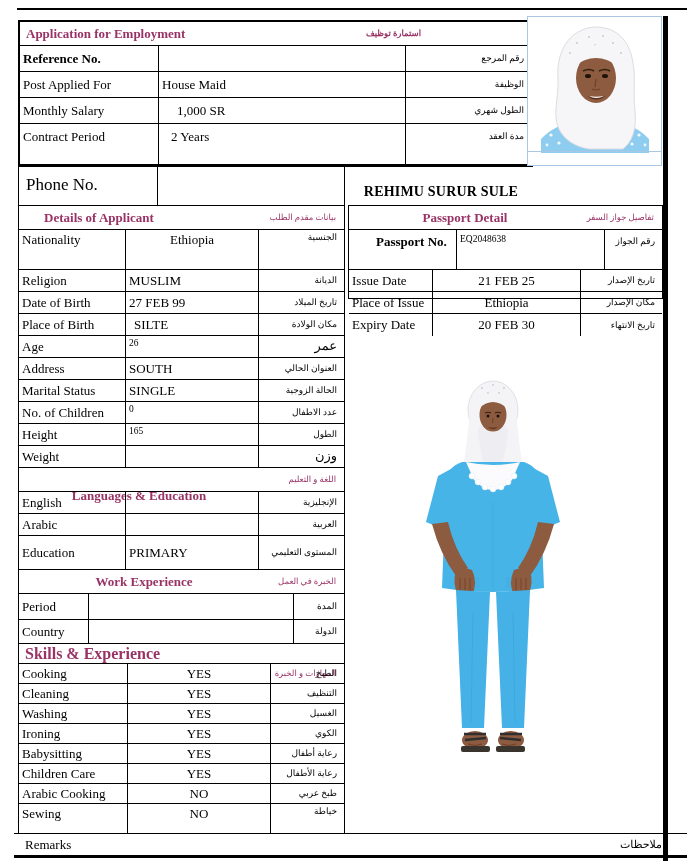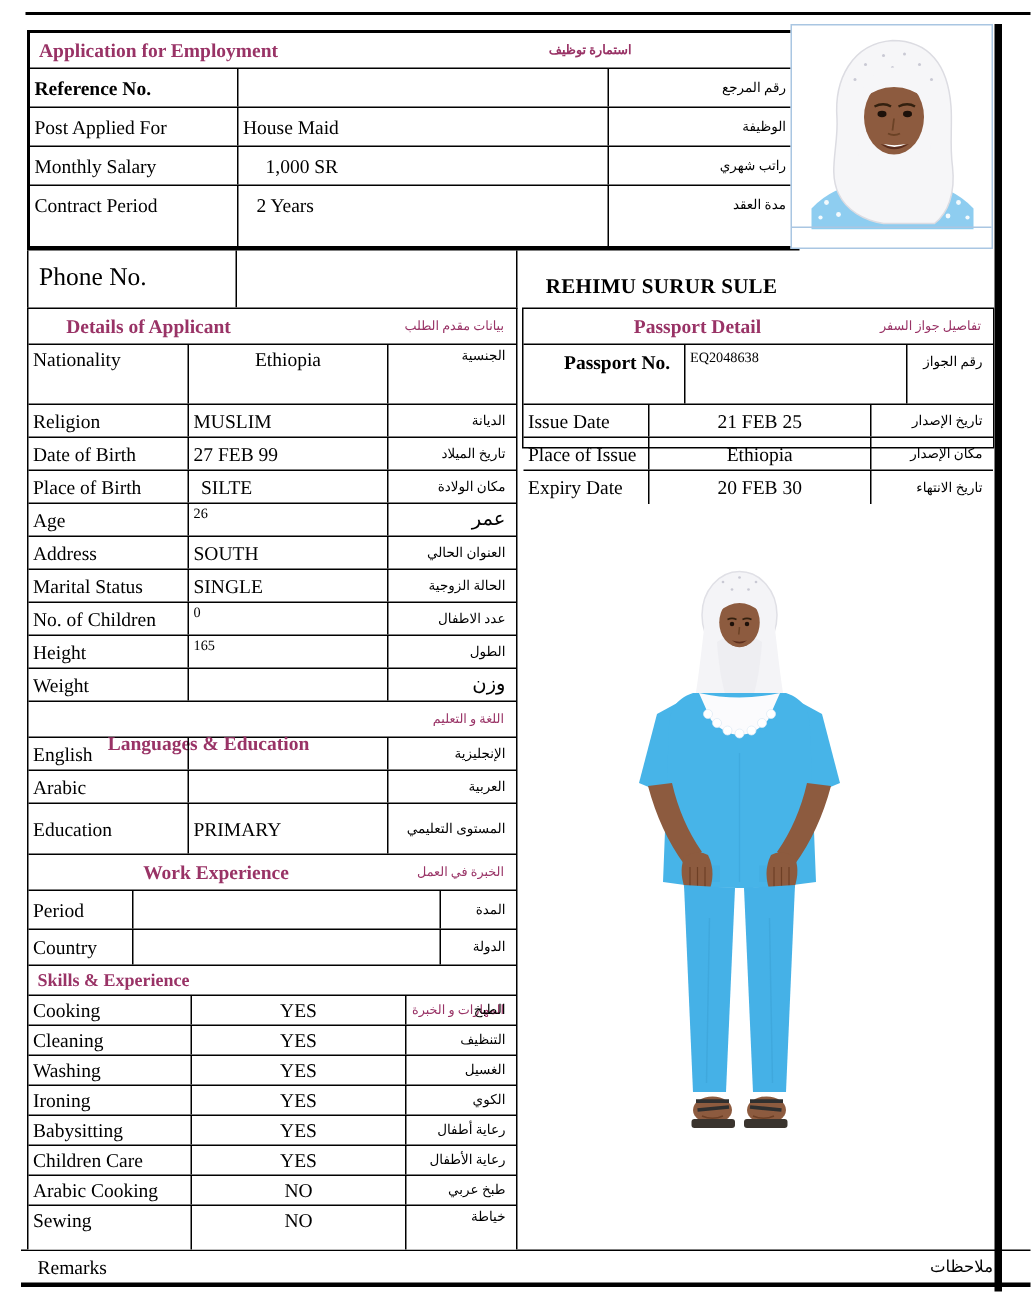--- a/index.html
+++ b/index.html
@@ -67,21 +67,21 @@
       <div class="cell a3 ar">رقم المرجع</div>
     </div>
     <div class="row h26">
       <div class="cell a1 br">Post Applied For</div>
       <div class="cell a2 br">House Maid</div>
       <div class="cell a3 ar">الوظيفة</div>
     </div>
     <div class="row h26">
       <div class="cell a1 br">Monthly Salary</div>
       <div class="cell a2 br ind16">1,000 SR</div>
-      <div class="cell a3 ar">راتب شهري</div>
+      <div class="cell a3 ar">الطول شهري</div>
     </div>
     <div class="row grow top" style="border-bottom:none;">
       <div class="cell a1 br" style="padding-top:5px;">Contract Period</div>
       <div class="cell a2 br ind10" style="padding-top:5px;">2 Years</div>
       <div class="cell a3 ar" style="padding-top:7px;">مدة العقد</div>
     </div>
   </div>
 
   <div class="abs" style="left:18px;top:167px;width:327px;height:38px;border-left:1px solid #000;border-right:1px solid #000;box-sizing:border-box;display:flex;">
     <div style="width:139px;border-right:1px solid #000;box-sizing:border-box;font-size:17px;padding:8px 0 0 7px;">Phone No.</div>
@@ -218,21 +218,21 @@
       <div class="cell w2 br"></div>
       <div class="cell w3 ar">المدة</div>
     </div>
     <div class="row h24">
       <div class="cell w1 br">Country</div>
       <div class="cell w2 br"></div>
       <div class="cell w3 ar">الدولة</div>
     </div>
 
     <div class="row hdr h20">
-      <div class="cell accent title-left" style="width:240px;font-size:12px;">Skills &amp; Experience</div>
+      <div class="cell accent title-left" style="width:240px;font-size:16px;">Skills &amp; Experience</div>
       <div class="cell ar-h" style="flex:1;margin-top:40px;">المهارات و الخبرة</div>
     </div>
     <div class="row h20">
       <div class="cell s1 br">Cooking</div>
       <div class="cell s2 br v-center">YES</div>
       <div class="cell s3 ar">الطبخ</div>
     </div>
     <div class="row h20">
       <div class="cell s1 br">Cleaning</div>
       <div class="cell s2 br v-center">YES</div>

